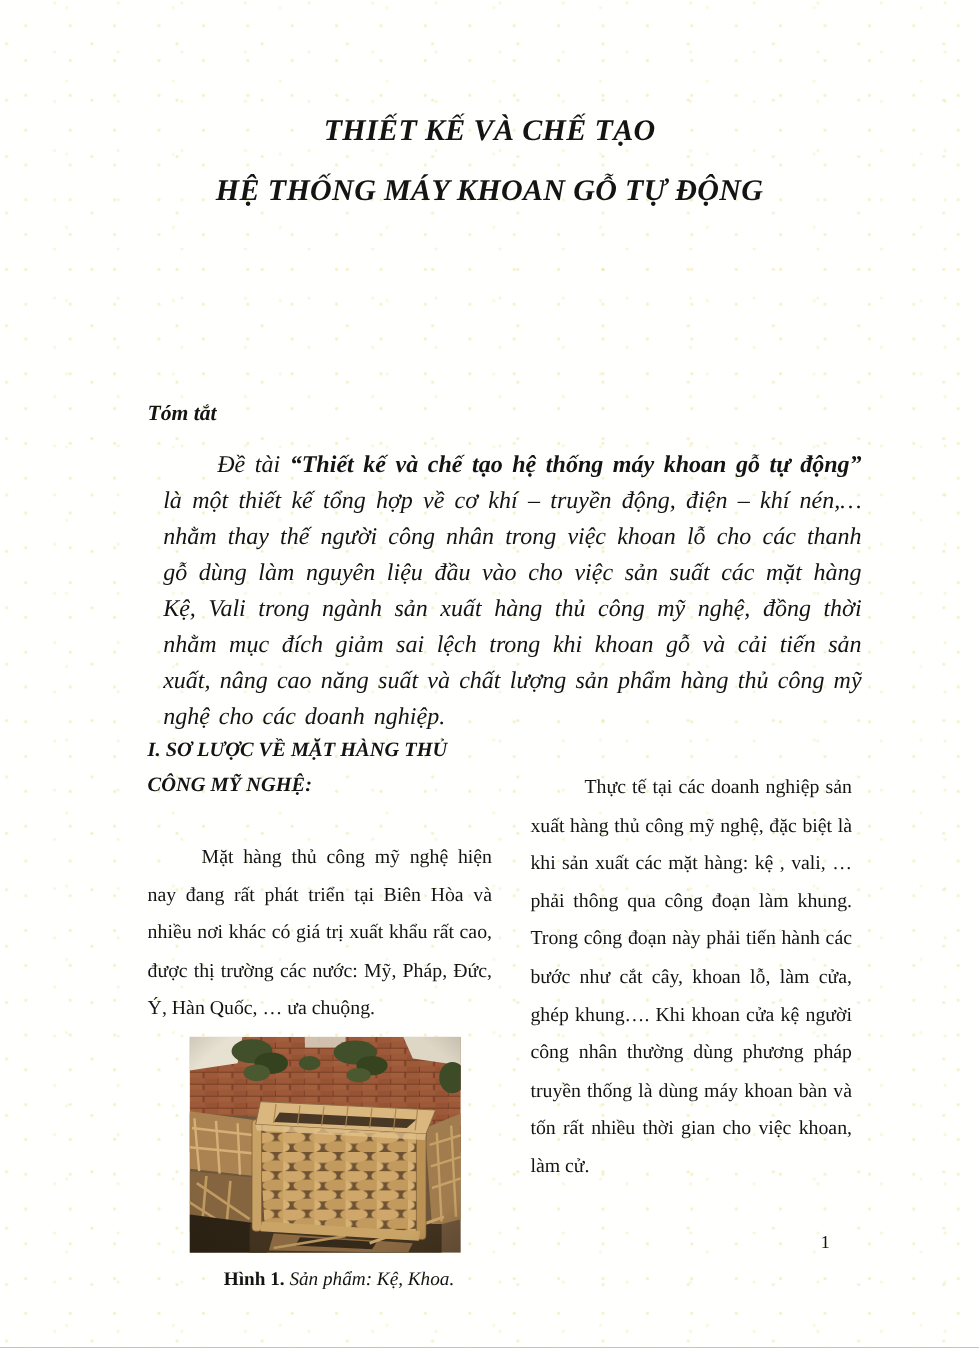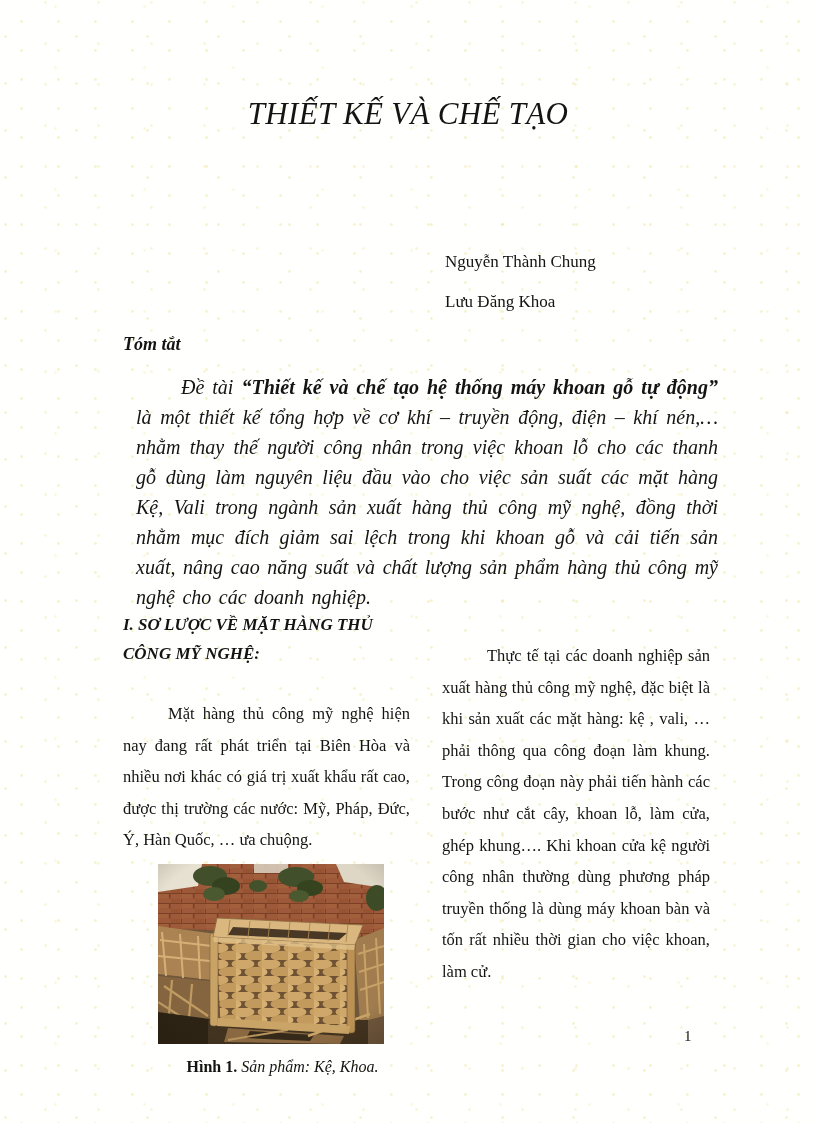--- a/index.html
+++ b/index.html
@@ -15,21 +15,21 @@
       radial-gradient(circle, rgba(236,226,140,0.34) 0.8px, transparent 1.7px),
       radial-gradient(circle, rgba(228,218,128,0.42) 0.8px, transparent 1.7px),
       radial-gradient(circle, rgba(242,234,158,0.38) 0.8px, transparent 1.7px);
     background-size: 37px 29px, 53px 41px, 71px 47px, 89px 61px;
     background-position: 3px 7px, 19px 23px, 41px 13px, 11px 37px;
     font-family: "Liberation Serif", "DejaVu Serif", serif;
     color: #141414;
     overflow: hidden;
   }
   .doc-title { position: absolute; left: 0; width: 100%; text-align: center;
-    font-size: 31px; font-weight: normal; font-style: italic; letter-spacing: 0.3px; }
+    font-size: 25px; font-weight: bold; font-style: italic; letter-spacing: 0.3px; }
   .doc-title.line1 { top: 96px; }
   .doc-title.line2 { top: 146px; }
   .authors { position: absolute; left: 445px; top: 250px; font-size: 17px; }
   .authors .author { height: 40px; line-height: 24px; }
   .abstract-heading { position: absolute; left: 123px; top: 334px;
     font-size: 18px; font-weight: bold; font-style: italic; }
   .abstract { position: absolute; left: 136px; top: 372px; width: 582px;
     font-size: 20px; font-style: italic; line-height: 30px;
     text-align: justify; text-indent: 45px; word-spacing: 2.5px; }
   .abstract .proj { font-weight: bold; }
@@ -48,25 +48,22 @@
     font-size: 16px; font-style: italic; text-indent: 0; }
   .fig-caption .cap-label { font-weight: bold; font-style: normal; margin-left: 23px; }
   .page-number { position: absolute; left: 684px; top: 1028px; font-size: 15px; }
 </style>
 </head>
 <body>
 
 <div class="page">
 
   <div class="doc-title line1">THIẾT KẾ VÀ CHẾ TẠO</div>
+  <div class="doc-title line2">HỆ THỐNG MÁY KHOAN GỖ TỰ ĐỘNG</div>
 
-  <div class="authors">
-    <div class="author">Nguyễn Thành Chung</div>
-    <div class="author">Lưu Đăng Khoa</div>
-  </div>
 
   <div class="abstract-heading">Tóm tắt</div>
 
   <p class="abstract"><span>Đề tài </span><span class="proj">“Thiết kế và chế tạo hệ thống máy khoan gỗ tự động”</span><span> là một thiết kế tổng hợp về cơ khí – truyền động, điện – khí nén,… nhằm thay thế người công nhân trong việc khoan lỗ cho các thanh gỗ dùng làm nguyên liệu đầu vào cho việc sản suất các mặt hàng Kệ, Vali trong ngành sản xuất hàng thủ công mỹ nghệ, đồng thời nhằm mục đích giảm sai lệch trong khi khoan gỗ  và cải tiến sản xuất, nâng cao năng suất và chất lượng sản phẩm hàng thủ công mỹ nghệ cho các doanh nghiệp.</span></p>
 
   <div class="columns">
 
     <div class="col col-left">
       <div class="sec-heading">I. SƠ LƯỢC VỀ MẶT HÀNG THỦ CÔNG MỸ NGHỆ:</div>
       <p class="body">Mặt hàng thủ công mỹ nghệ hiện nay đang rất phát triển tại Biên Hòa và nhiều nơi khác có giá trị xuất khẩu rất cao, được thị trường các nước: Mỹ, Pháp, Đức, Ý, Hàn Quốc, … ưa chuộng.</p>

